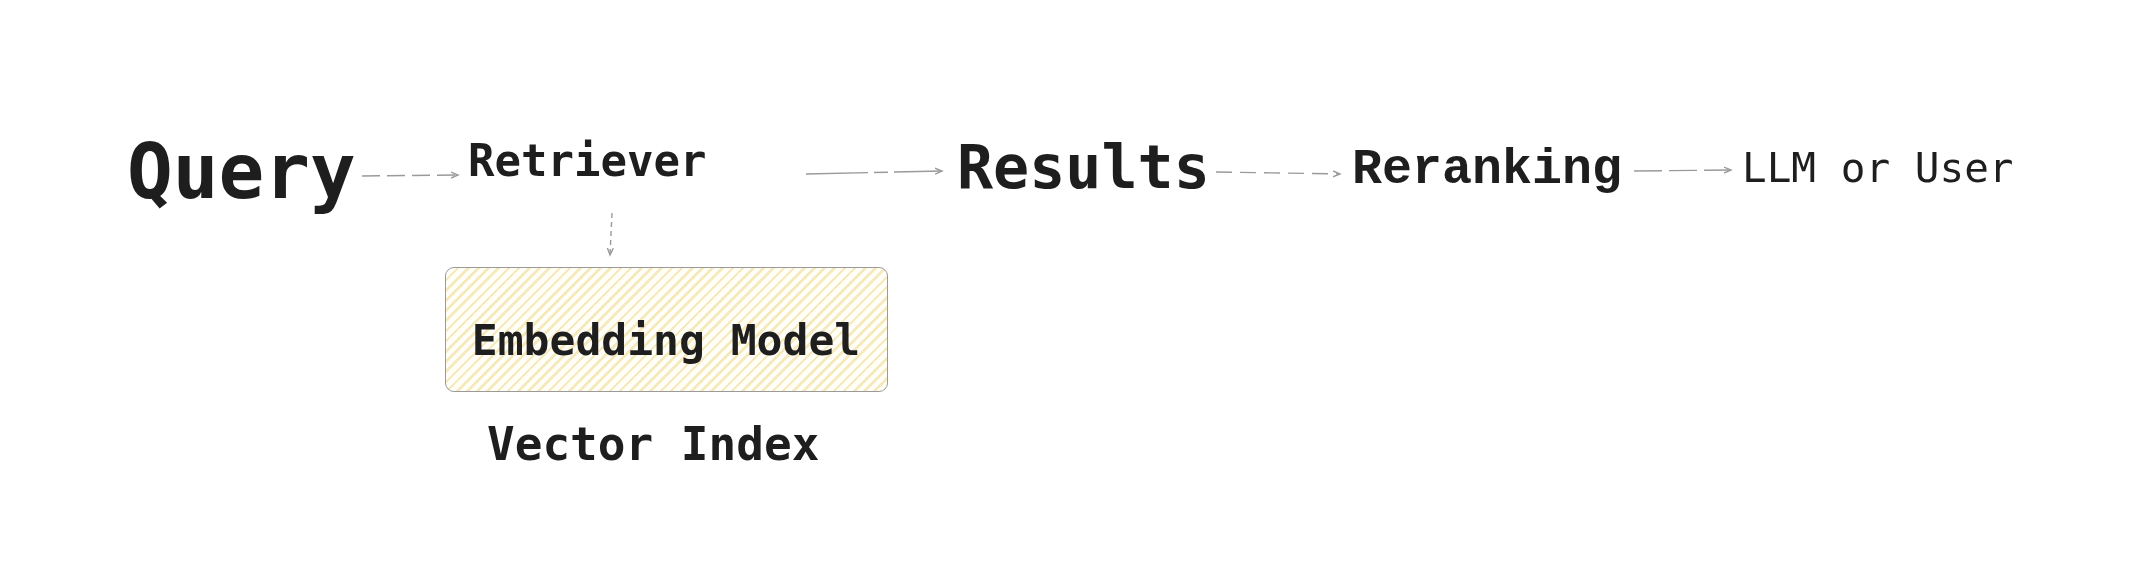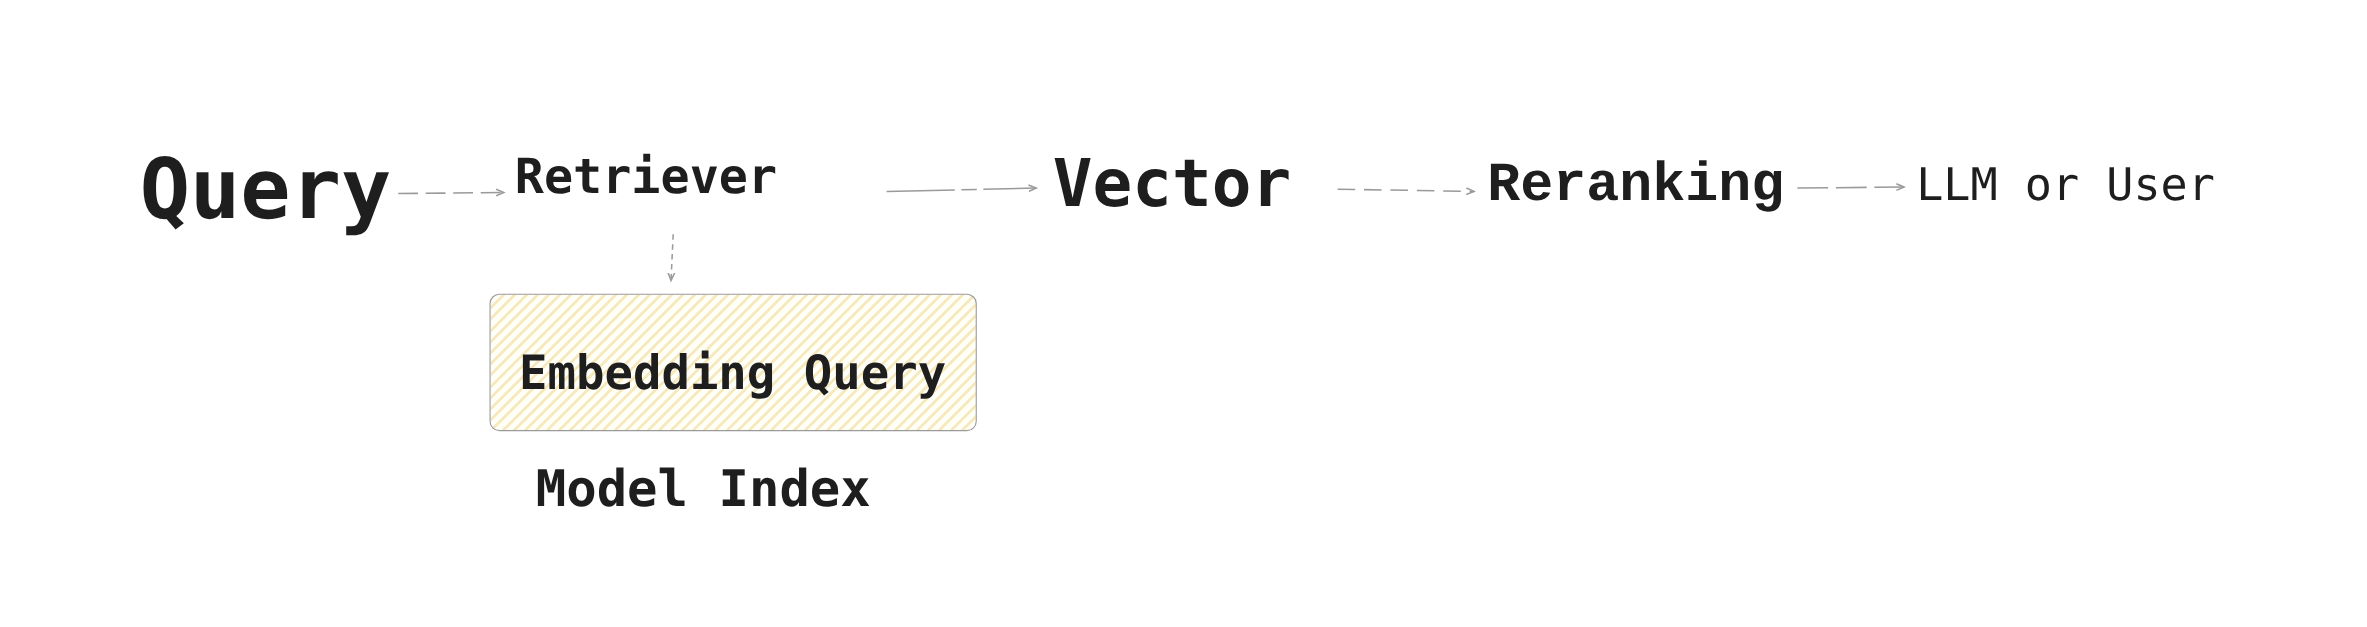--- a/index.html
+++ b/index.html
@@ -84,25 +84,25 @@
     <path d="M806,174 L942,171" stroke-dasharray="62 6 14 6" marker-end="url(#arrow)"></path>
     <path d="M1216,172 L1340,174" stroke-dasharray="16 8" marker-end="url(#arrow)"></path>
     <path d="M1634,171 L1731,170" stroke-dasharray="28 7" marker-end="url(#arrow)"></path>
     <path d="M612,213 L610,255" stroke-dasharray="5 4" marker-end="url(#arrow)"></path>
   </svg>
 
   <div class="node" id="node-query">Query</div>
 
   <div class="node" id="node-retriever">Retriever</div>
 
-  <div class="node" id="node-results">Vector</div>
+  <div class="node" id="node-results">Results</div>
 
   <div class="node" id="node-reranking">Reranking</div>
 
   <div class="node" id="node-llm">LLM or User</div>
 
   <div id="embedding-box"></div>
 
-  <div id="embedding-label">Embedding Query</div>
+  <div id="embedding-label">Embedding Model</div>
 
-  <div id="vector-index-label">Model Index</div>
+  <div id="vector-index-label">Vector Index</div>
 
 </div>
 
 </body></html>

